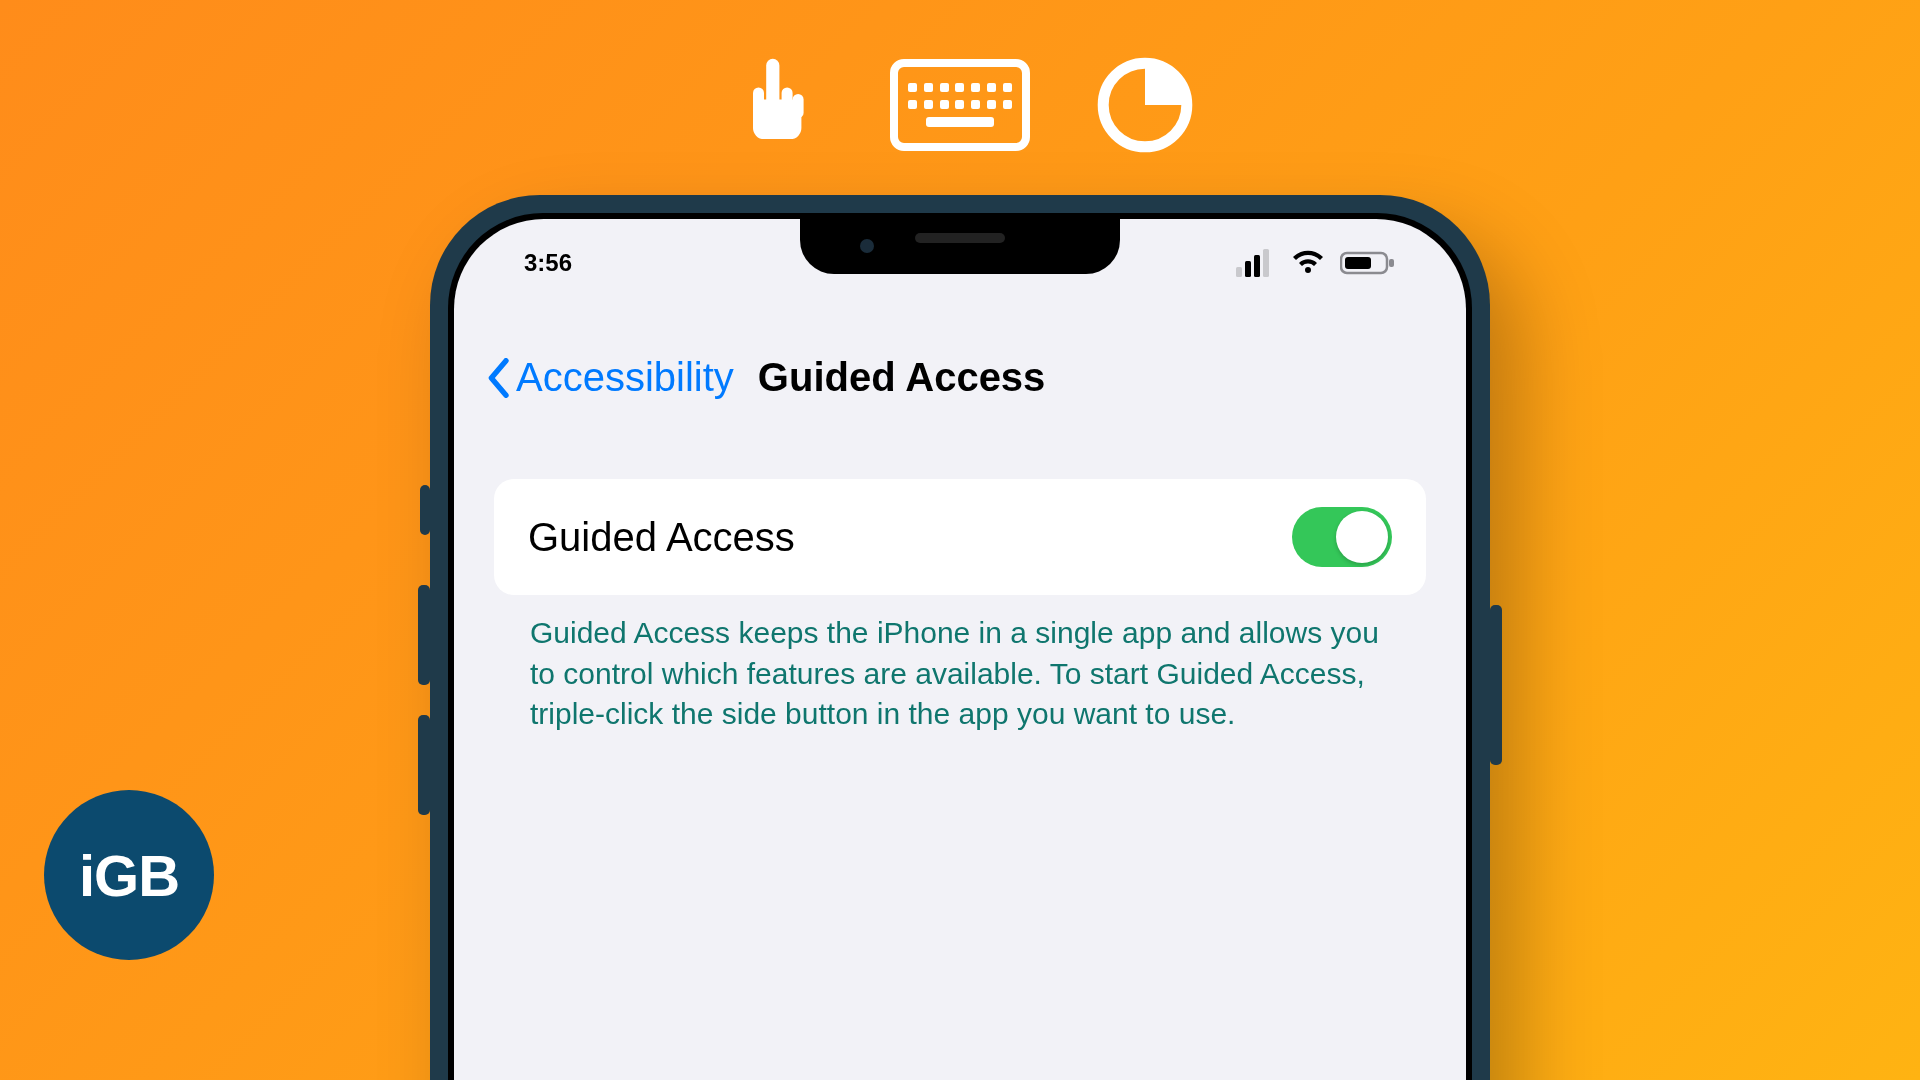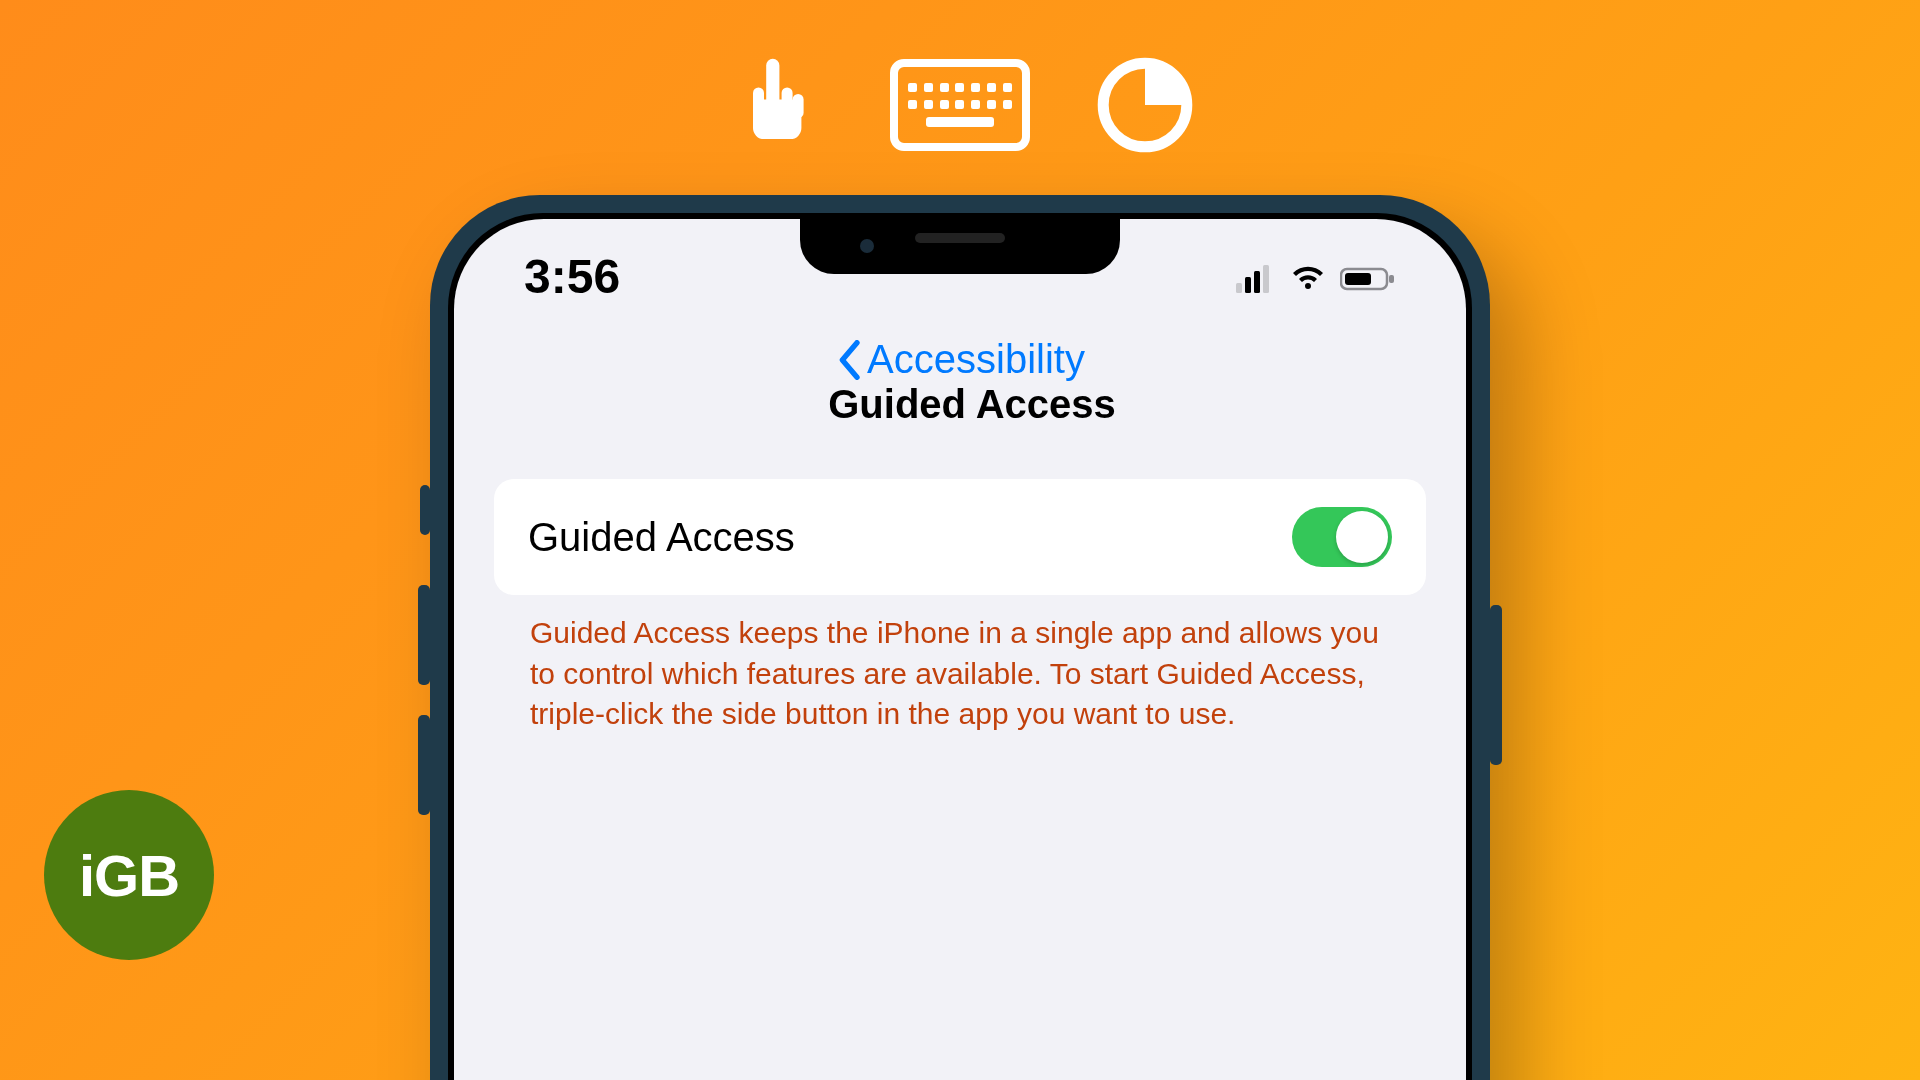--- a/index.html
+++ b/index.html
@@ -97,34 +97,32 @@
 
   
   .statusbar {
     position:absolute;
     top: 30px;
     left: 0; right: 0;
     display:flex;
     justify-content: space-between;
     padding: 0 70px;
     font-weight:600;
-    font-size: 48px;
+    font-size: 24px;
     color:#000;
   }
   .status-right { display:flex; gap:14px; align-items:center; }
 
   
   .navbar {
     position:absolute;
-    top: 98px;
+    top: 116px;
     left:0; right:0;
     padding: 20px 30px 30px;
     display:flex;
-    align-items:center;
-    flex-direction:column;
   }
   .back-link {
     color:#007aff;
     font-size: 40px;
     display:flex;
     align-items:center;
     gap:4px;
     font-weight:400;
   }
   .navtitle {
@@ -166,33 +164,33 @@
     position:absolute;
     right:4px; top:4px;
     width:52px; height:52px;
     background:#fff;
     border-radius:50%;
     box-shadow: 0 2px 4px rgba(0,0,0,.2);
   }
   .group-desc {
     padding: 18px 36px 30px;
     font-size: 30px;
-    color:#c2410c;
+    color:#0f766e;
     line-height: 1.35;
   }
   .chevron { color:#c7c7cc; font-size:36px; font-weight:300; }
 
   
   .igb {
     position:absolute;
     left: 44px;
     bottom: 120px;
     width: 170px;
     height:170px;
-    background:#4d7c0f;
+    background:#0c4a6e;
     border-radius:50%;
     color:#fff;
     display:flex;
     align-items:center;
     justify-content:center;
     font-weight:800;
     font-size:58px;
     letter-spacing:-1px;
   }
 </style>

